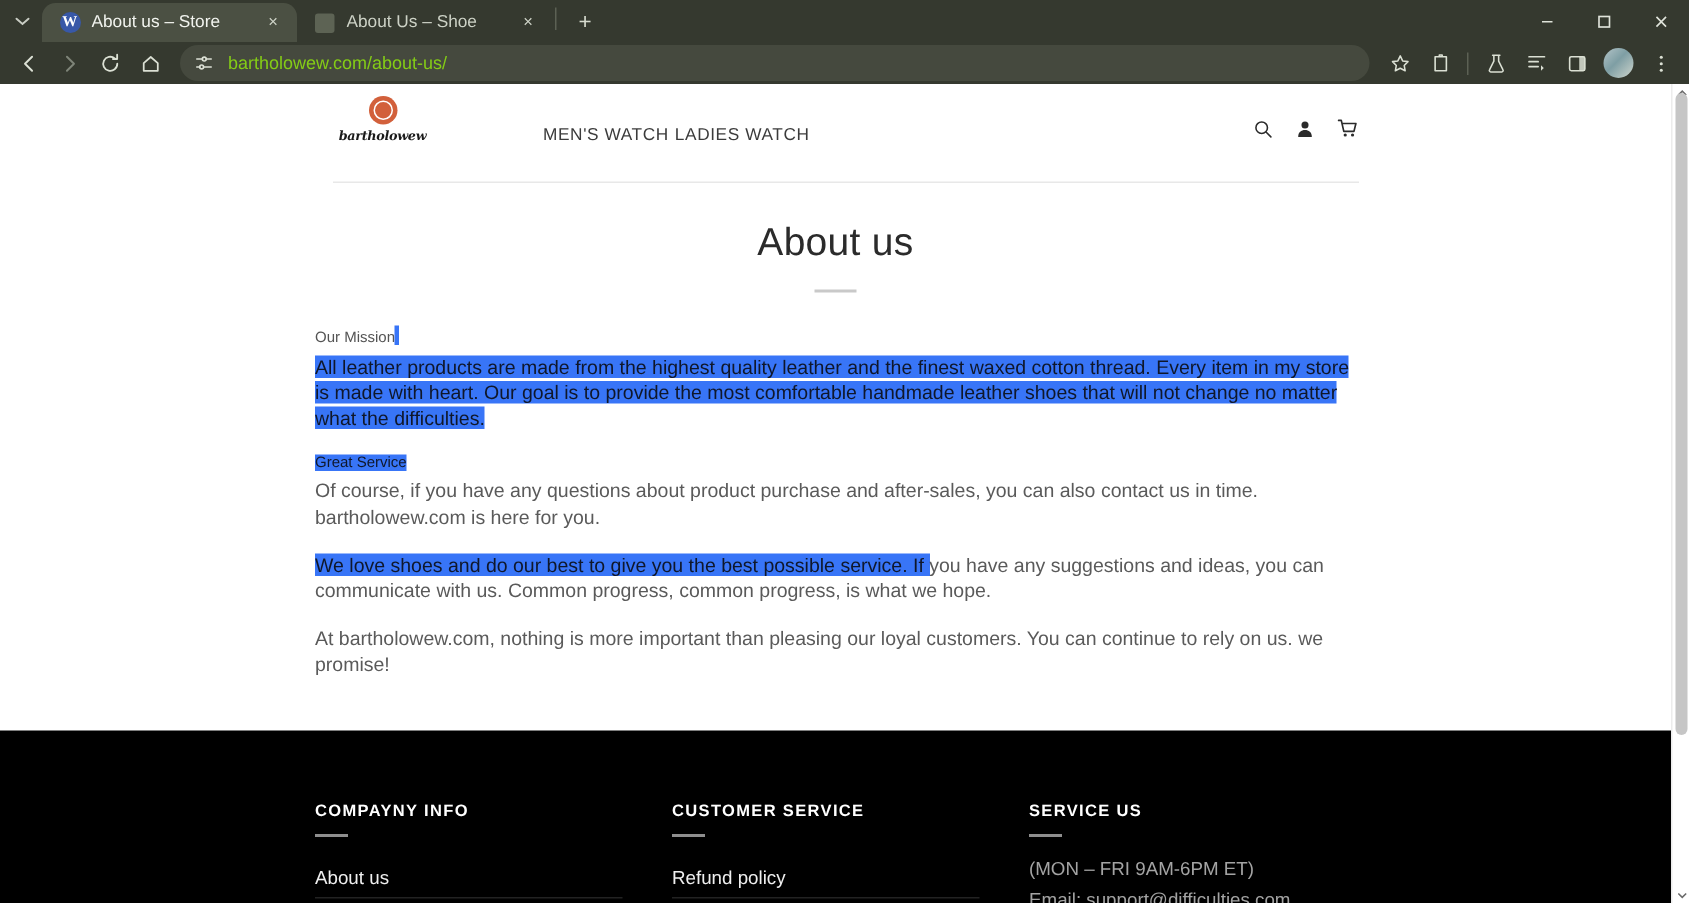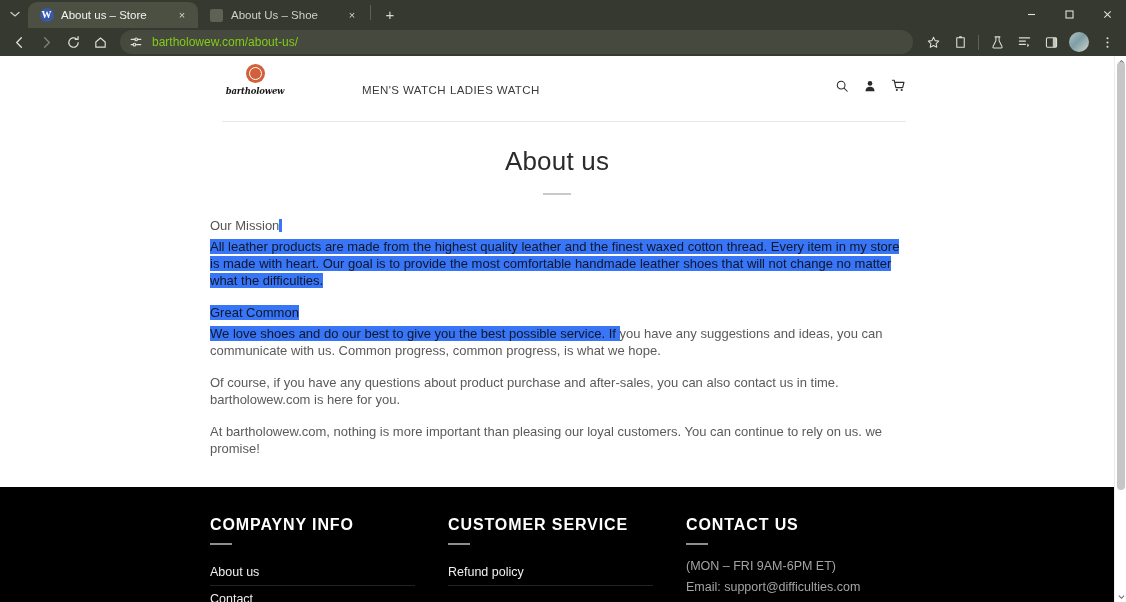--- a/index.html
+++ b/index.html
@@ -141,21 +141,21 @@
   h1.page-title {
     text-align: center; font-size: 26px; font-weight: normal;
     color: #2b2b2b; letter-spacing: .2px; margin-top: 6px;
   }
   .title-rule {
     width: 28px; height: 2px; background: #c9c9c9;
     margin: 16px auto 0 auto;
   }
   .body-wrap { padding: 22px 208px 0 210px; }
   .sec-head {
-    font-size: 13px; color: #545454; margin-bottom: 3px; line-height: 1.35;
+    font-size: 10px; color: #545454; margin-bottom: 3px; line-height: 1.35;
   }
   .para {
     font-size: 13px; color: #5a5a5a; line-height: 1.32;
     margin-bottom: 15px;
   }
   .sel { background: #3875f7; color: #0f172a; }
   .sel-caret {
     display: inline-block; width: 3px; height: 13px;
     background: #3875f7; vertical-align: -2px;
   }
@@ -164,22 +164,23 @@
   .site-footer {
     position: absolute; left: 0; top: 431px; width: 1114px; height: 115px;
     background: #000000; color: #ffffff;
   }
   .footer-cols {
     display: flex; padding: 29px 0 0 210px; gap: 0;
   }
   .fcol { width: 238px; }
   .fcol.wide { width: 238px; }
   .fcol h3 {
-    font-size: 16px; font-weight: bold; letter-spacing: .9px; color: #ffffff;
+    font-size: 11px; font-weight: bold; letter-spacing: .9px; color: #ffffff;
     margin-bottom: 9px;
+    margin-top: 19px;
   }
   .fcol-rule { width: 22px; height: 2px; background: #8e8e8e; margin-bottom: 14px; }
   .flink {
     font-size: 12.5px; color: #efefef; padding: 6px 0;
     border-bottom: 1px solid #222; width: 205px;
   }
   .ftext { font-size: 12.5px; color: #a3a3a3; margin-bottom: 7px; }
 
   
   .scrollbar {
@@ -360,45 +361,45 @@
       </div>
 
       <div class="content">
         <h1 class="page-title">About us</h1>
         <div class="title-rule"></div>
 
         <div class="body-wrap">
           <div class="sec-head"><span>Our Mission</span><span class="sel-caret"></span></div>
           <div class="para"><span class="sel">All leather products are made from the highest quality leather and the finest waxed cotton thread. Every item in my store is made with heart. Our goal is to provide the most comfortable handmade leather shoes that will not change no matter what the difficulties.</span></div>
 
-          <div class="sec-head"><span class="sel">Great Common</span></div>
+          <div class="sec-head"><span class="sel">Great Service</span></div>
+          <div class="para">Of course, if you have any questions about product purchase and after-sales, you can also contact us in time. bartholowew.com is here for you.</div>
+
           <div class="para"><span class="sel">We love shoes and do our best to give you the best possible service. If </span><span>you have any suggestions and ideas, you can communicate with us. Common progress, common progress, is what we hope.</span></div>
-
-          <div class="para">Of course, if you have any questions about product purchase and after-sales, you can also contact us in time. bartholowew.com is here for you.</div>
           <div class="para">At bartholowew.com, nothing is more important than pleasing our loyal customers. You can continue to rely on us. we promise!</div>
         </div>
       </div>
 
       <div class="site-footer">
         <div class="footer-cols">
           <div class="fcol">
             <h3>COMPAYNY INFO</h3>
             <div class="fcol-rule"></div>
             <div class="flink">About us</div>
             <div class="flink">Contact</div>
           </div>
 
           <div class="fcol">
             <h3>CUSTOMER SERVICE</h3>
             <div class="fcol-rule"></div>
             <div class="flink">Refund policy</div>
           </div>
 
           <div class="fcol wide">
-            <h3>CONTACT US</h3>
+            <h3>SERVICE US</h3>
             <div class="fcol-rule"></div>
             <div class="ftext">(MON – FRI 9AM-6PM ET)</div>
             <div class="ftext">Email: support@difficulties.com</div>
           </div>
         </div>
       </div>
 
     </div>
   </div>
 

